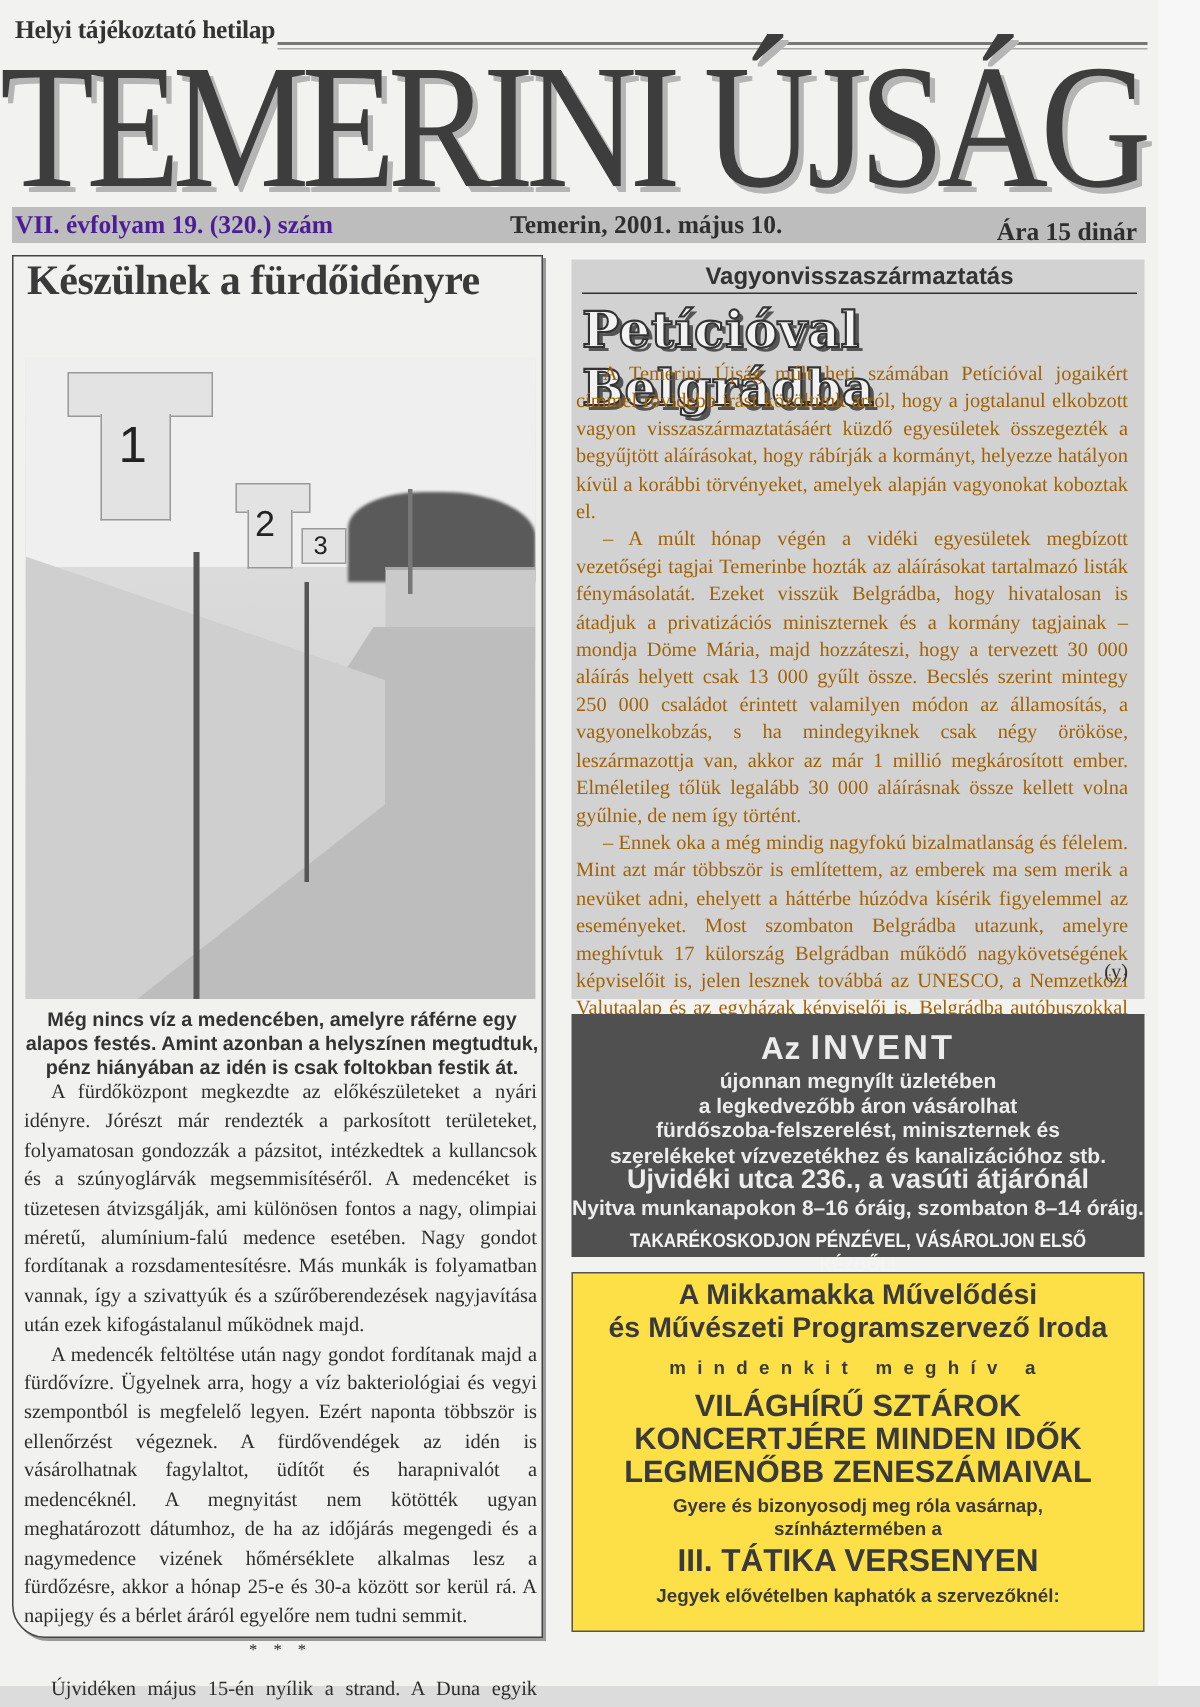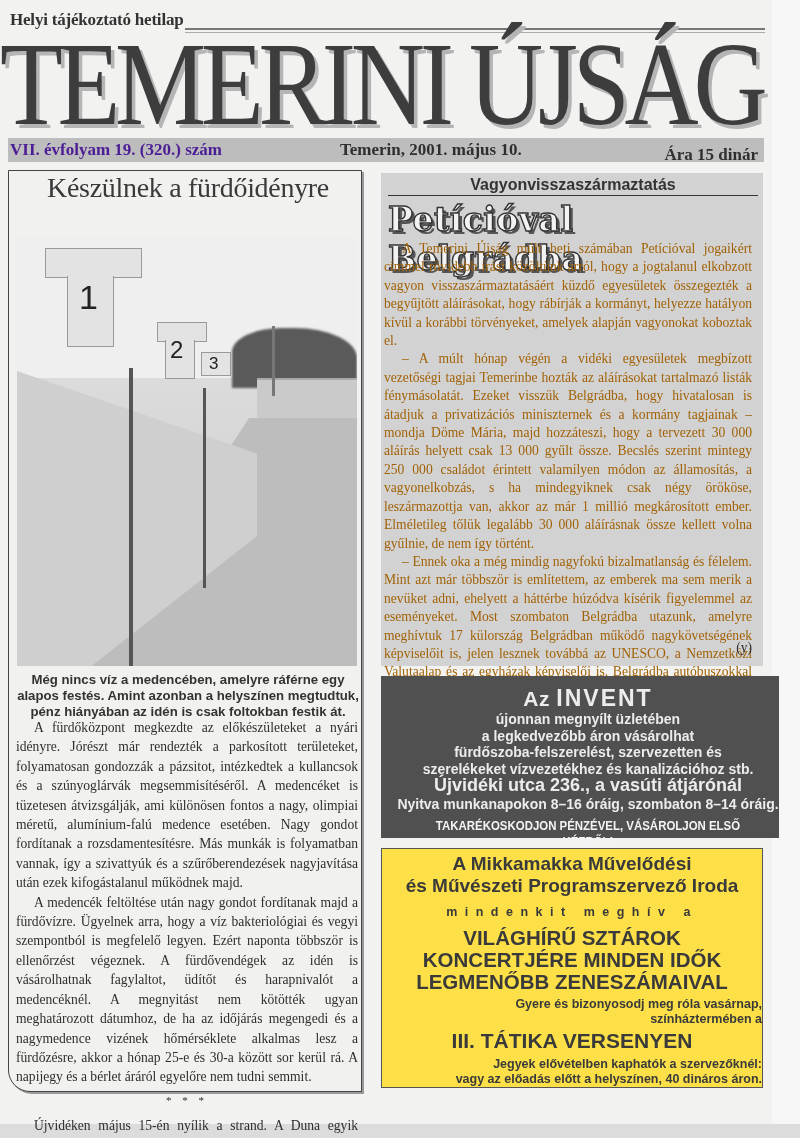--- a/index.html
+++ b/index.html
@@ -39,22 +39,21 @@
 
   
   .left-frame {
     position:absolute; left:8px; top:170px; width:352px; height:920px;
     border:1.5px solid #444; border-radius:0 0 0 22px;
     background:#f1f1ef;
     box-shadow: 2px 2px 0 #999;
   }
   .left-title {
     position:absolute; left:18px; top:172px; width:340px;
-    font-size:28px; font-weight:normal; color:#3a3a3a; letter-spacing:-0.3px;
-    text-align:center;
+    font-size:28px; font-weight:bold; color:#3a3a3a; letter-spacing:-0.3px;
   }
   .photo {
     position:absolute; left:17px; top:238px; width:340px; height:428px;
     background: linear-gradient(180deg,#e8e8e8 0%,#dcdcdc 30%,#c9c9c9 100%);
     overflow:hidden;
   }
   .photo .sky { position:absolute; left:0; top:0; width:100%; height:140px; background:#efefef; }
   .photo .trees { position:absolute; left:215px; top:90px; width:125px; height:60px; background:#5a5a5a; border-radius:40% 50% 0 0; filter: blur(1px); }
   .photo .wall { position:absolute; left:0; top:100px; width:240px; height:330px; background:#cfcfcf; clip-path: polygon(0 10%, 100% 35%, 100% 60%, 30% 100%, 0 100%); }
   .photo .floor { position:absolute; left:70px; top:180px; width:270px; height:250px; background:#bdbdbd; clip-path: polygon(60% 0, 100% 0, 100% 100%, 0 100%); }
@@ -97,39 +96,39 @@
     position:absolute; left:384px; top:240px; width:368px;
     font-size:13.6px; line-height:18.4px; text-align:justify; color:#a16207;
   }
   .right-body p { margin:0; text-indent:18px; }
   .signature { position:absolute; left:700px; top:640px; width:52px; text-align:right; font-size:13.6px; color:#2e2e2e; }
 
   
   .ad-invent {
     position:absolute; left:381px; top:676px; width:382px; height:162px;
     background:#505050; color:#ececec; text-align:center;
-    font-family:"Liberation Sans", sans-serif; font-weight:bold;padding-left:16px;
+    font-family:"Liberation Sans", sans-serif; font-weight:bold;
   }
   .ad-invent .h { font-size:21px; margin-top:10px; letter-spacing:0.5px; line-height:24px; }
   .ad-invent .h b { font-size:23px; letter-spacing:2px; }
   .ad-invent .l { font-size:14px; line-height:16.5px; }
   .ad-invent .s { font-size:18px; line-height:15px; margin-top:1px; }
   .ad-invent .s2 { font-size:14px; line-height:15px; margin-top:4px; }
   .ad-invent .slogan { font-size:13px; line-height:16px; margin-top:6px; transform:scaleX(0.88); color:#f4f4f4; }
 
   
   .ad-mikk {
     position:absolute; left:381px; top:848px; width:380px; height:238px;
     border:1.5px solid #555; background:#fde047; text-align:center;
     font-family:"Liberation Sans", sans-serif; font-weight:bold; color:#3a3a3a;
   }
   .ad-mikk .org { font-size:19px; line-height:22px; margin-top:4px; }
   .ad-mikk .inv { font-size:12.5px; letter-spacing:7.5px; margin-top:8px; font-weight:bold; }
   .ad-mikk .big { font-size:20.5px; line-height:22px; margin-top:8px; }
-  .ad-mikk .small { font-size:12.5px; line-height:15px; margin-top:4px;text-align:right; }
+  .ad-mikk .small { font-size:12.5px; line-height:15px; margin-top:4px; }
   .ad-mikk .comp { font-size:21px; line-height:24px; margin-top:2px; }
 </style>
 </head>
 <body>
 
 <div class="page"></div>
 <div class="rightedge"></div>
 <div class="bottomedge"></div>
 
 <div class="tagline">Helyi tájékoztató hetilap</div>
@@ -179,32 +178,31 @@
   <p>A Temerini Újság múlt heti számában Petícióval jogaikért címmel rövidebb írást közöltünk arról, hogy a jogtalanul elkobzott vagyon visszaszármaztatásáért küzdő egyesületek összegezték a begyűjtött aláírásokat, hogy rábírják a kormányt, helyezze hatályon kívül a korábbi törvényeket, amelyek alapján vagyonokat koboztak el.</p>
   <p>– A múlt hónap végén a vidéki egyesületek megbízott vezetőségi tagjai Temerinbe hozták az aláírásokat tartalmazó listák fénymásolatát. Ezeket visszük Belgrádba, hogy hivatalosan is átadjuk a privatizációs miniszternek és a kormány tagjainak – mondja Döme Mária, majd hozzáteszi, hogy a tervezett 30 000 aláírás helyett csak 13 000 gyűlt össze. Becslés szerint mintegy 250 000 családot érintett valamilyen módon az államosítás, a vagyonelkobzás, s ha mindegyiknek csak négy örököse, leszármazottja van, akkor az már 1 millió megkárosított ember. Elméletileg tőlük legalább 30 000 aláírásnak össze kellett volna gyűlnie, de nem így történt.</p>
   <p>– Ennek oka a még mindig nagyfokú bizalmatlanság és félelem. Mint azt már többször is említettem, az emberek ma sem merik a nevüket adni, ehelyett a háttérbe húzódva kísérik figyelemmel az eseményeket. Most szombaton Belgrádba utazunk, amelyre meghívtuk 17 külország Belgrádban működő nagykövetségének képviselőit is, jelen lesznek továbbá az UNESCO, a Nemzetközi Valutaalap és az egyházak képviselői is. Belgrádba autóbuszokkal mennénk, szervezetten. A gyülekező délelőtt 11 órakor lesz a belgrádi Szakszervezeti Otthonban (Dom sindikata).</p>
 </div>
 <div class="signature">(y)</div>
 
 <div class="ad-invent">
   <div class="h"><span>Az</span> <b>INVENT</b></div>
   <div class="l">újonnan megnyílt üzletében</div>
   <div class="l">a legkedvezőbb áron vásárolhat</div>
-  <div class="l">fürdőszoba-felszerelést, szervezetten és</div>
+  <div class="l">fürdőszoba-felszerelést, miniszternek és</div>
   <div class="l">szerelékeket vízvezetékhez és kanalizációhoz stb.</div>
   <div class="s">Újvidéki utca 236., a vasúti átjárónál</div>
   <div class="s2">Nyitva munkanapokon 8–16 óráig, szombaton 8–14 óráig.</div>
   <div class="slogan">TAKARÉKOSKODJON PÉNZÉVEL, VÁSÁROLJON ELSŐ KÉZBŐL!</div>
 </div>
 
 <div class="ad-mikk">
   <div class="org">A Mikkamakka Művelődési</div>
   <div class="org" style="margin-top:0">és Művészeti Programszervező Iroda</div>
   <div class="inv">mindenkit meghív a</div>
   <div class="big">VILÁGHÍRŰ SZTÁROK</div>
   <div class="big" style="margin-top:0">KONCERTJÉRE MINDEN IDŐK</div>
   <div class="big" style="margin-top:0">LEGMENŐBB ZENESZÁMAIVAL</div>
   <div class="small">Gyere és bizonyosodj meg róla vasárnap,</div>
   <div class="small" style="margin-top:0">színháztermében a</div>
   <div class="comp">III. TÁTIKA VERSENYEN</div>
   <div class="small">Jegyek elővételben kaphatók a szervezőknél:</div>
-  <div class="small" style="margin-top:0">vagy az előadás előtt a helyszínen, 40 dináros áron.</div>
 </div>
 
 </body></html>

